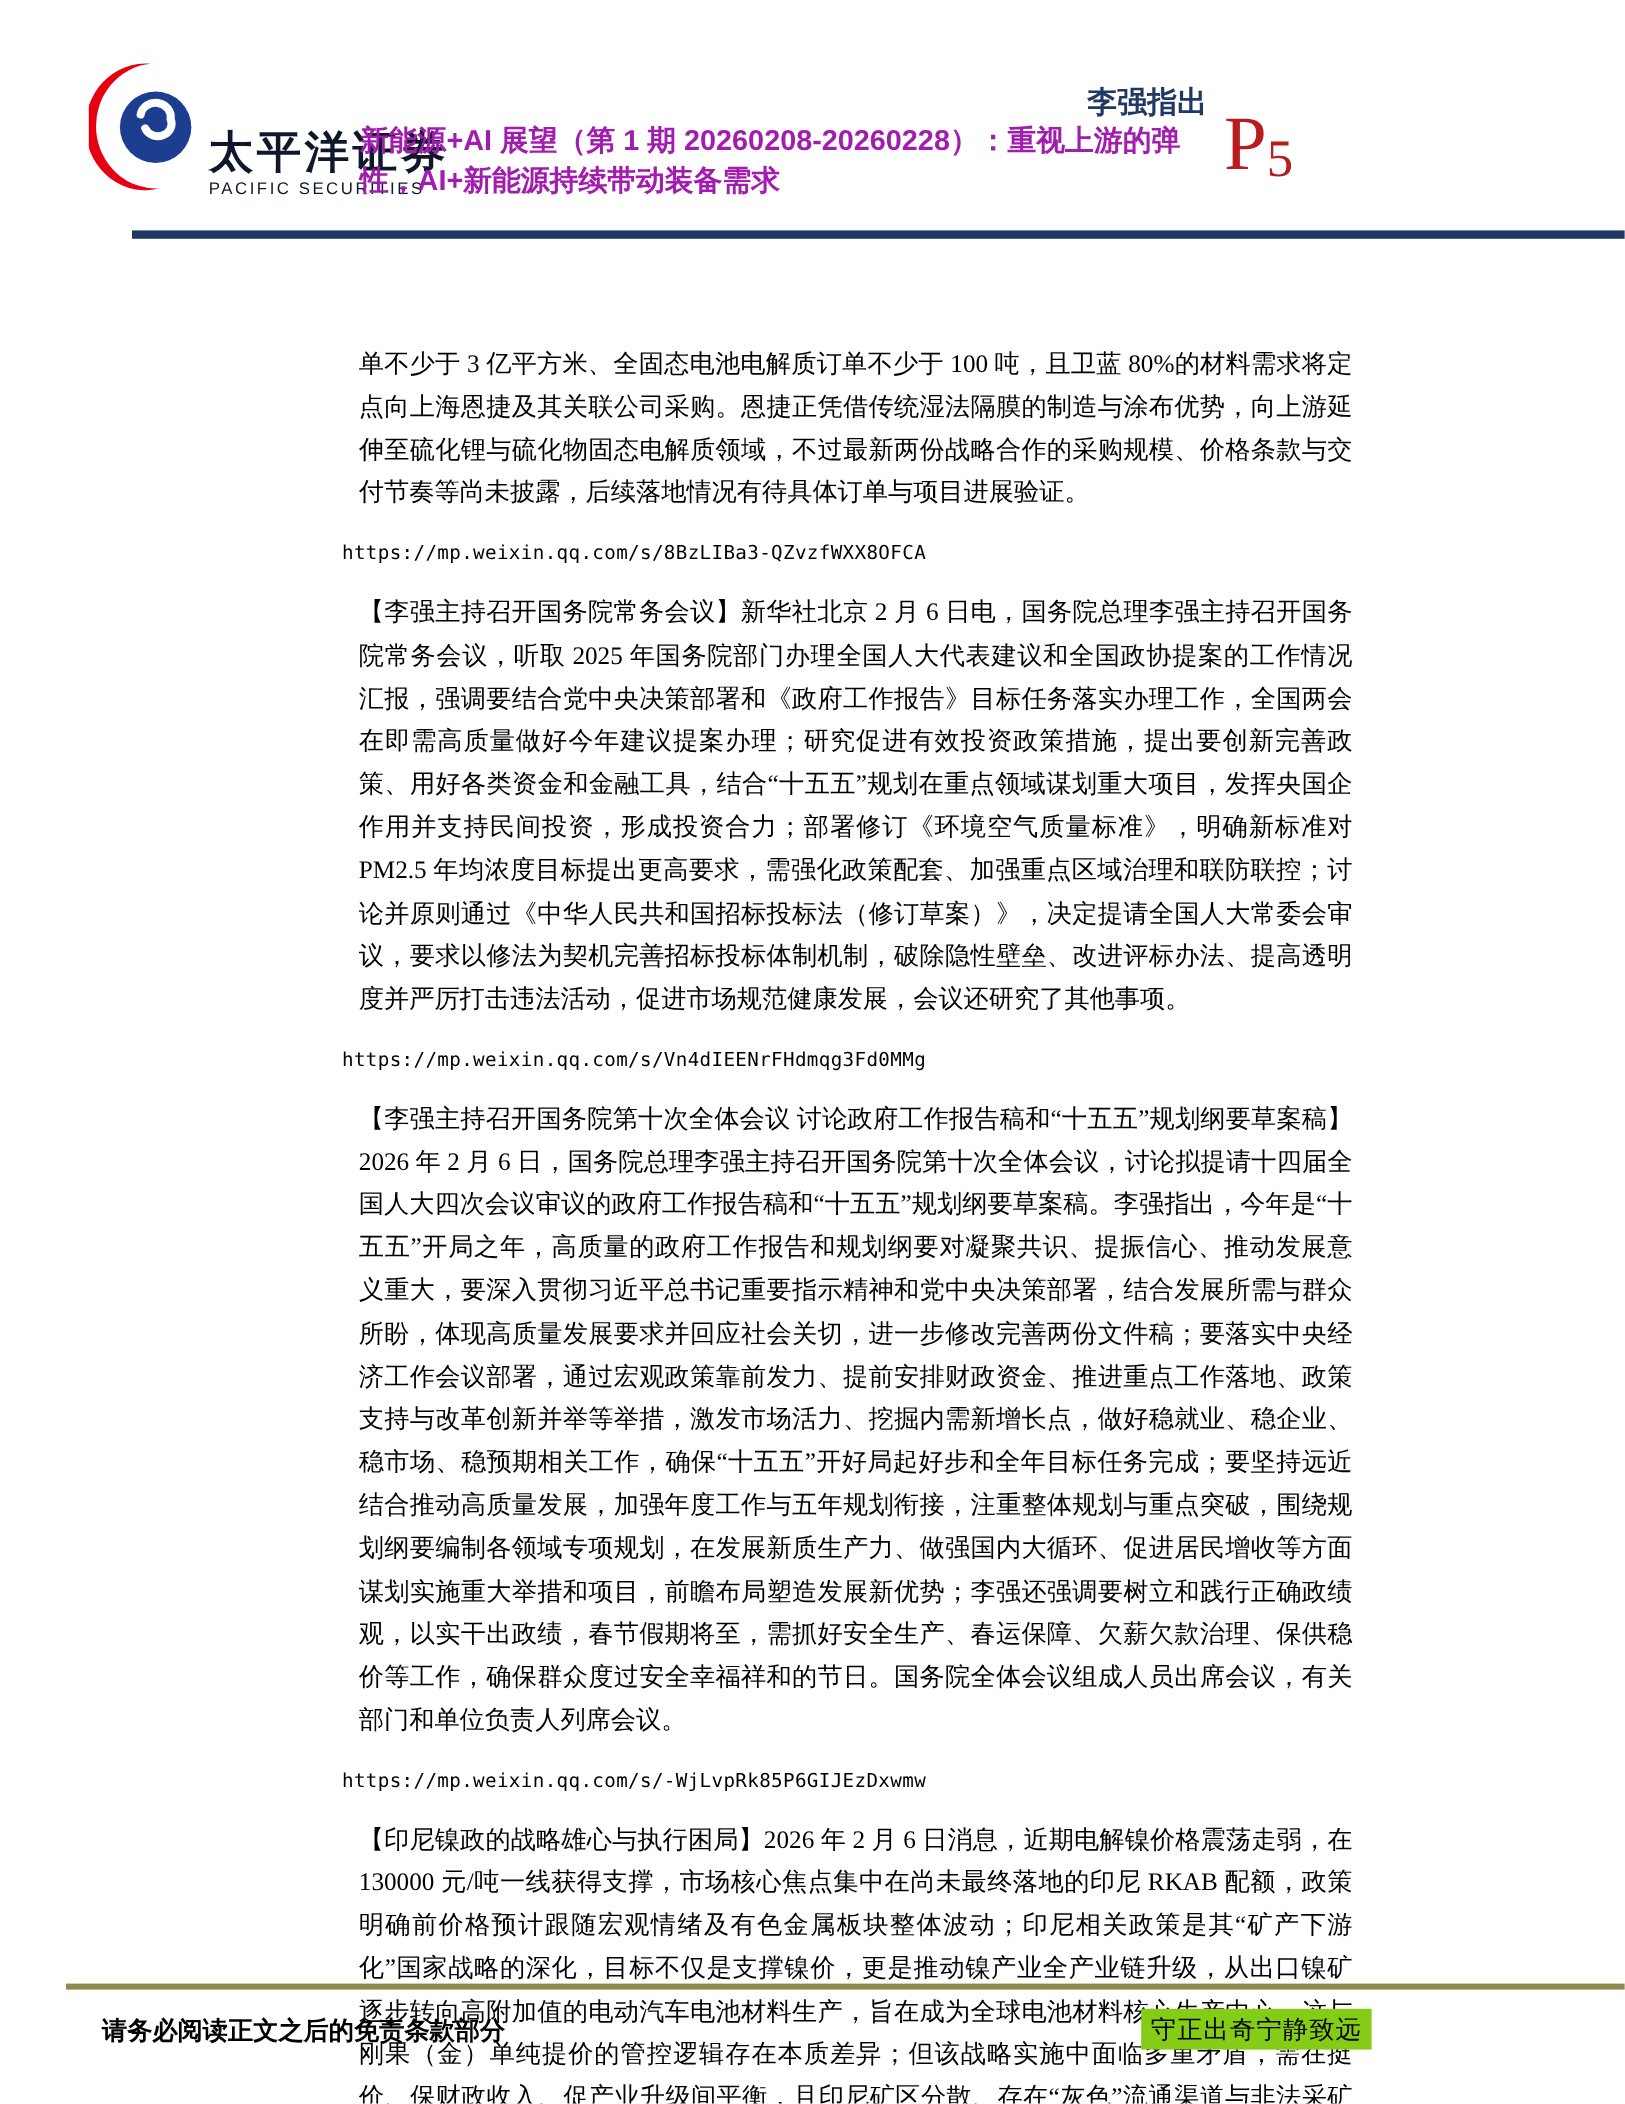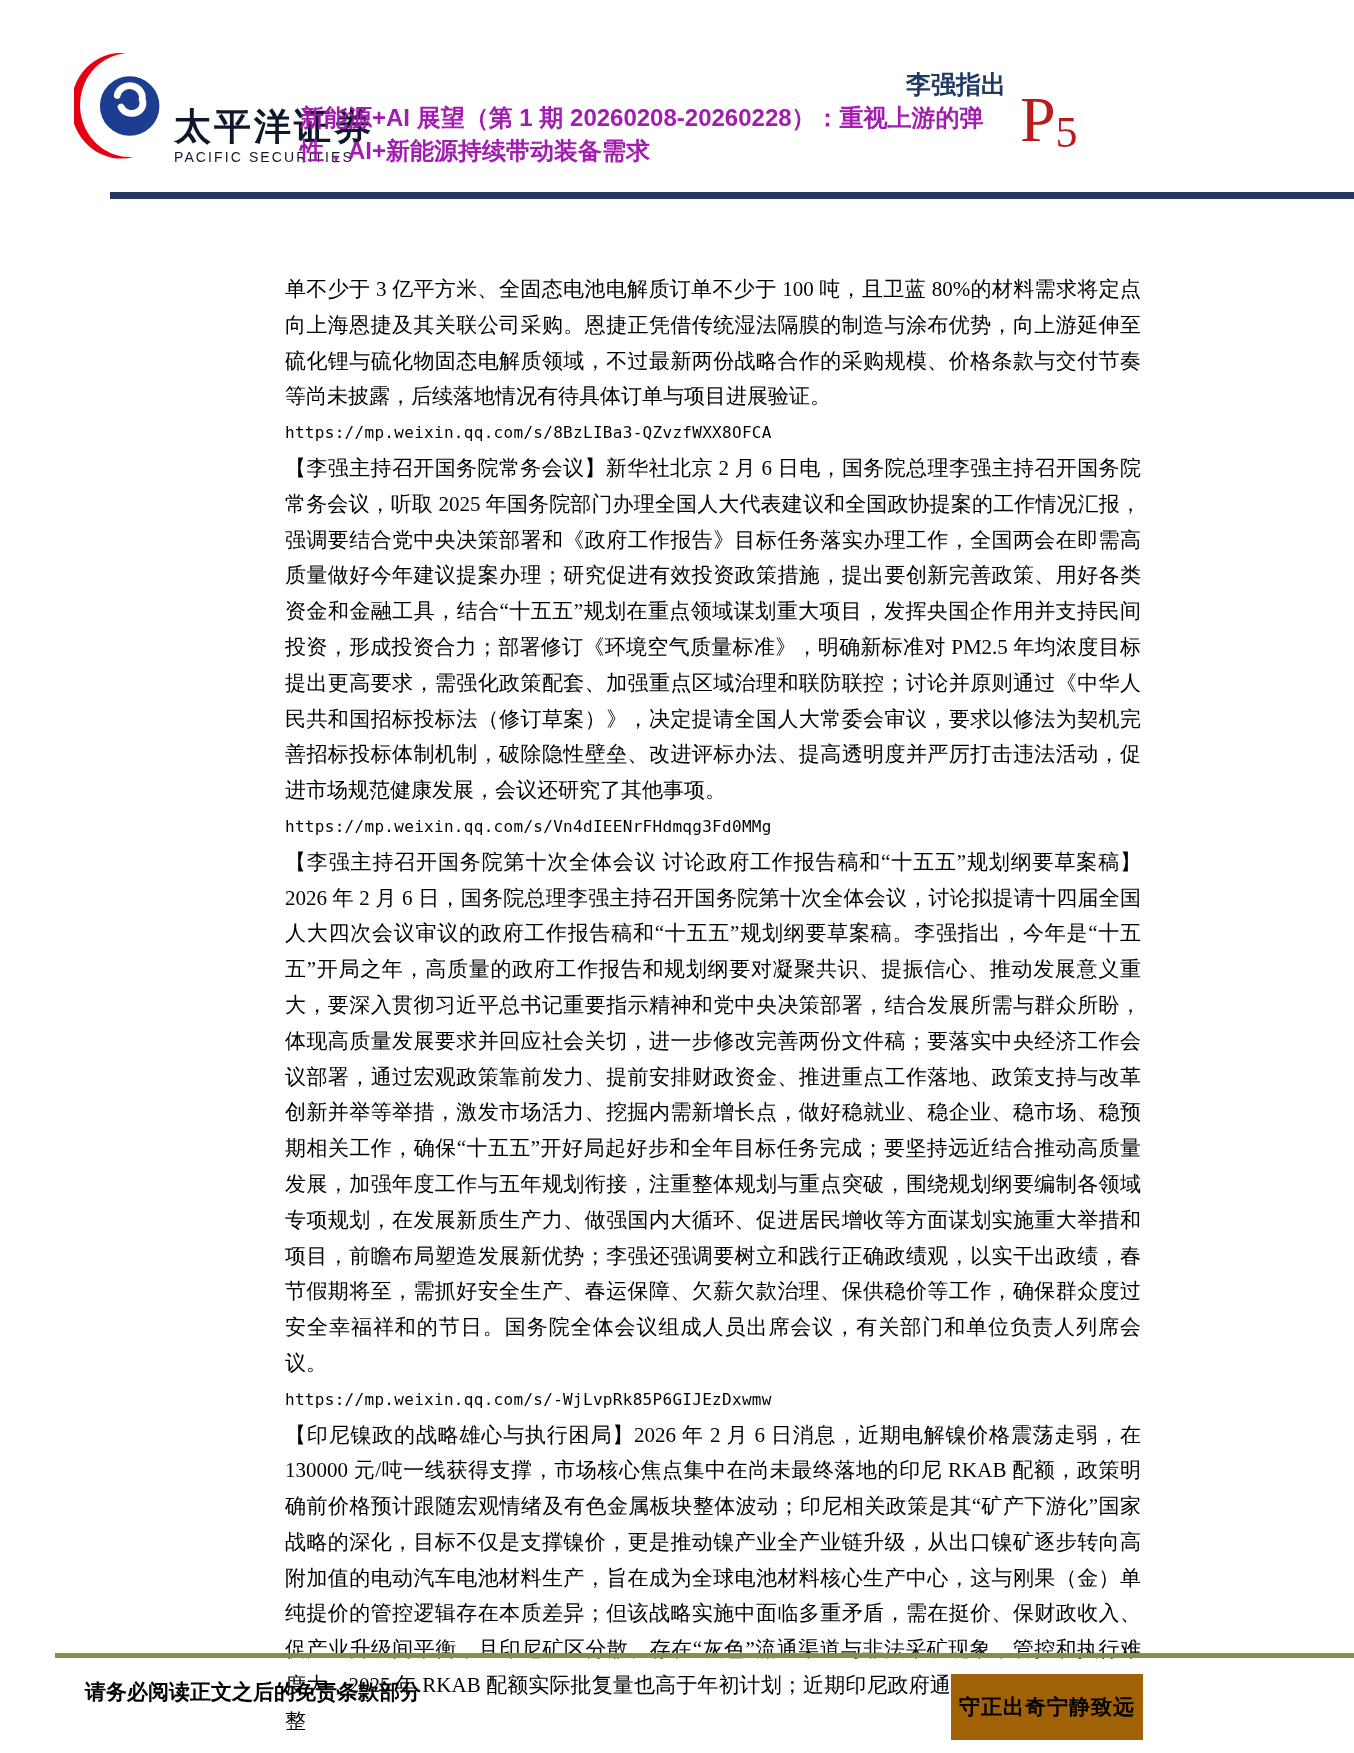--- a/index.html
+++ b/index.html
@@ -17,27 +17,27 @@
     font-size:25px;font-weight:bold;color:#1F3864;font-family:"Liberation Sans",sans-serif;}
   .title{position:absolute;left:300px;top:101px;width:706px;text-align:left;
     font-size:24px;font-weight:bold;color:#a21caf;line-height:33px;font-family:"Liberation Sans",sans-serif;}
   .pageno{position:absolute;left:1020px;top:88px;color:#b91c1c;font-family:"Liberation Serif",serif;white-space:nowrap;}
   .pageno .p{font-size:64px;line-height:64px;}
   .pageno .n{font-size:44px;position:relative;top:6px;}
   .header-bar{position:absolute;left:110px;top:192px;width:1244px;height:7px;background:#1F3864;}
   
   .body-text{position:absolute;left:285px;top:272px;width:856px;
     font-size:21px;line-height:35.8px;}
-  .block-paragraph{margin:0;text-align:justify;text-justify:inter-ideograph;}
+  .block-paragraph{margin:14px;text-align:justify;text-justify:inter-ideograph;}
   .block-url{margin:0;font-family:"DejaVu Sans Mono",monospace;font-size:16px;letter-spacing:0.3px;}
   
   .footer-rule{position:absolute;left:55px;top:1653px;width:1299px;height:5px;background:#8C8C4C;}
   .footer-disclaimer{position:absolute;left:85px;top:1678px;font-size:21px;font-weight:bold;}
   .footer-motto{position:absolute;left:951px;top:1674px;font-size:21px;
-    background:#a16207;padding:19px 8px;letter-spacing:1px;font-weight:bold;}
+    background:#84cc16;padding:3px 8px;letter-spacing:1px;}
 </style>
 </head>
 <body>
 
 <div class="logo">
   <svg width="96" height="112" viewBox="0 0 100 114">
     <path d="M54 2 A52 55 0 1 0 62 110 A42 44 0 1 1 54 2 Z" fill="#E60012"></path>
     <circle cx="58" cy="57" r="31" fill="#1D3D91"></circle>
     <path d="M45 46 a 13 12 0 0 1 26 4 a 11 10 0 0 1 -22 8" stroke="#ffffff" stroke-width="7" fill="none" stroke-linecap="round"></path>
   </svg>

